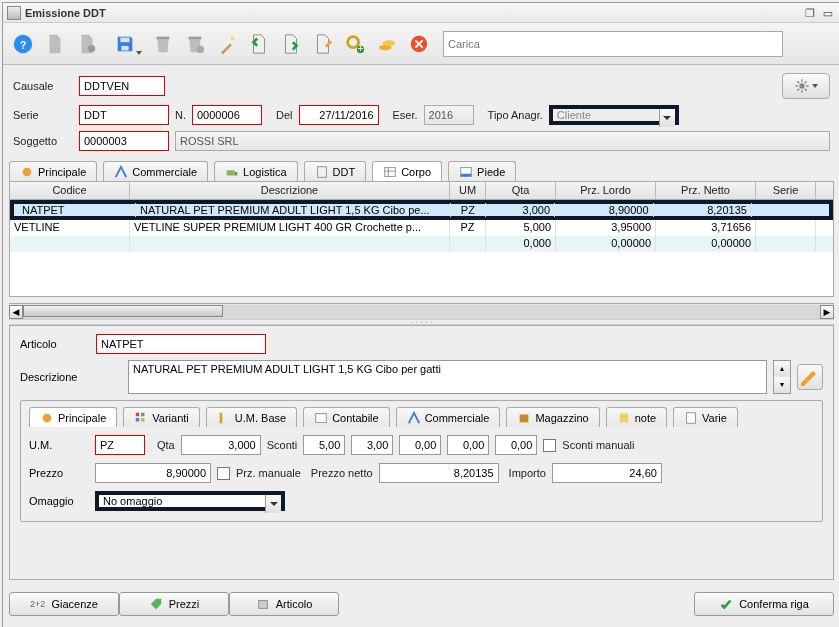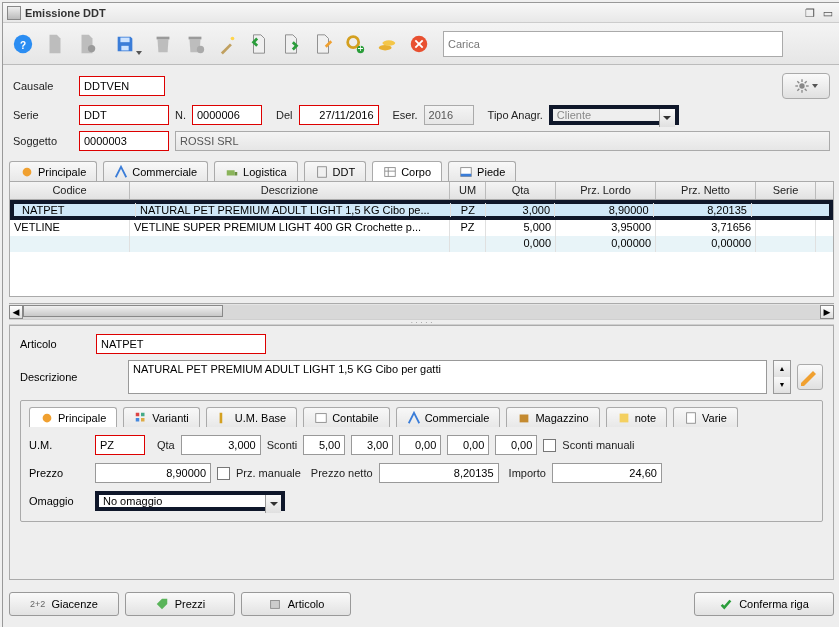--- a/index.html
+++ b/index.html
@@ -67,21 +67,21 @@
 .editbtn { width: 26px; height: 26px; border: 1px solid #aaa; border-radius: 3px; background: linear-gradient(#fafafa,#e0e0e0); display: flex; align-items: center; justify-content: center; cursor: pointer; }
 
 .innerbox { border: 1px solid #aaa; border-radius: 2px; padding: 6px 8px 10px 8px; background: #eeeeee; display: flex; flex-direction: column; gap: 8px; }
 .irow { display: flex; align-items: center; gap: 6px; }
 .irow .il { width: 60px; }
 .chk { width: 13px; height: 13px; border: 1px solid #777; background: #fff; }
 .sel { height: 20px; border: 4px solid #0f172a; background: #fff; padding: 0 18px 0 4px; position: relative; display: flex; align-items: center; }
 .sel .ar { position: absolute; right: 0; top: 0; width: 16px; height: 18px; background: linear-gradient(#fafafa,#e0e0e0); border-left: 1px solid #999; display: flex; align-items: center; justify-content: center; }
 .sel .ar::after { content: ""; width: 0; height: 0; border-left: 4px solid transparent; border-right: 4px solid transparent; border-top: 4px solid #333; }
 
-.footer { height: 36px; margin: 0 6px 6px 6px; display: flex; align-items: center; gap: 6px; }
+.footer { height: 36px; margin: 0 6px 6px 6px; display: flex; align-items: center; }
 .fbtn { height: 24px; width: 110px; border: 1px solid #999; border-radius: 3px; background: linear-gradient(#fafafa,#e2e2e2); display: flex; align-items: center; justify-content: center; gap: 6px; cursor: pointer; }
 .fbtn.wide { width: 140px; margin-left: auto; }
 .fbtn svg { width: 14px; height: 14px; }
 </style>
 </head>
 <body>
 
 <div class="window">
 
   <div class="titlebar">

